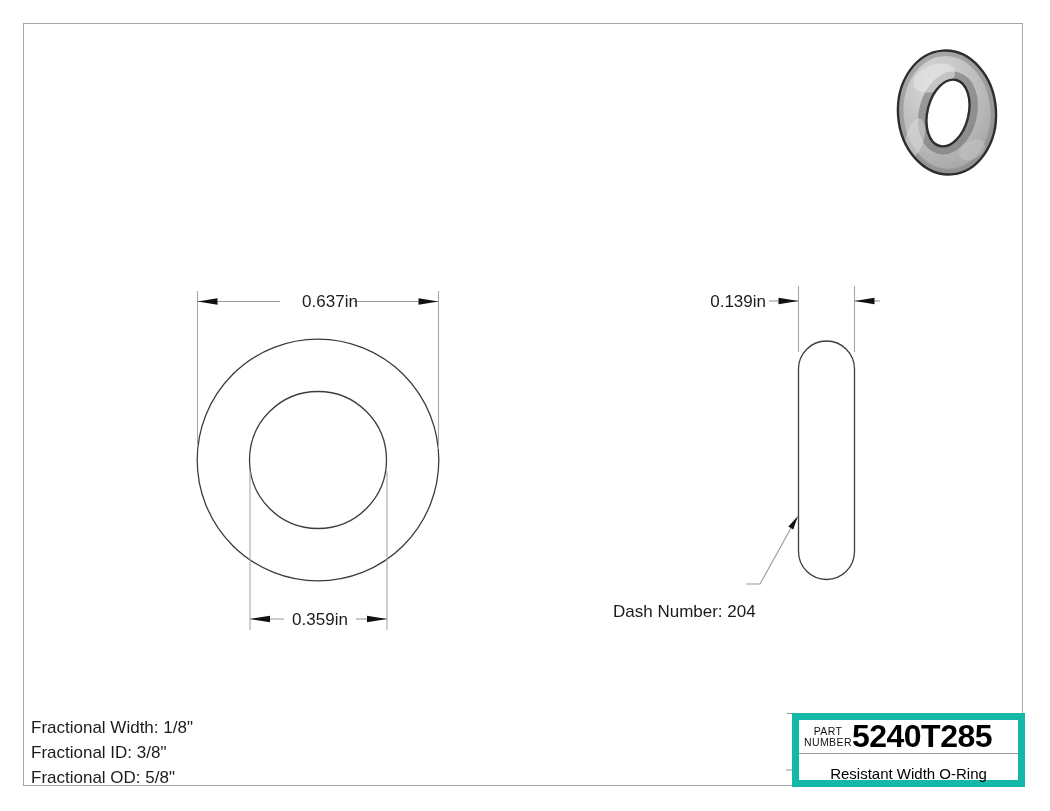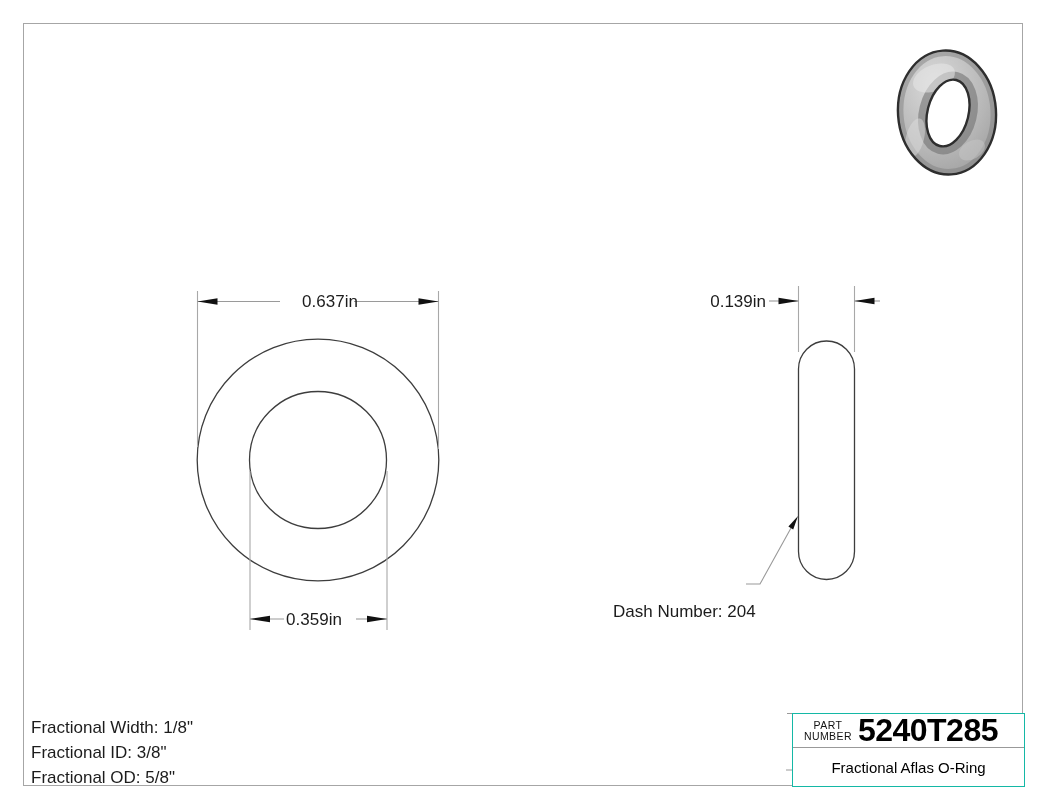--- a/index.html
+++ b/index.html
@@ -36,21 +36,21 @@
     background:transparent;white-space:nowrap;
   }
   .label.center{justify-content:center;}
   .label.right{justify-content:flex-end;}
   .specs{
     position:absolute;left:31px;top:715px;
     font-size:17px;line-height:25px;
   }
   .titleblock{
     position:absolute;left:792px;top:713px;width:233px;height:74px;
-    border:1px solid #14b8a6;box-sizing:border-box;
+    border:7px solid #14b8a6;box-sizing:border-box;
     background:#fff;
   }
   .tb-row1{
     height:33px;border-bottom:1px solid #999;
     display:flex;align-items:center;
   }
   .tb-partlabel{
     width:62px;margin-left:5px;
     font-size:10.5px;line-height:11px;letter-spacing:.4px;
     text-align:center;color:#111;
@@ -137,36 +137,36 @@
   </g>
 
   <g>
     <line class="tick" x1="787" y1="713.5" x2="792" y2="713.5"></line>
     <line class="tick" x1="786" y1="770" x2="792" y2="770"></line>
   </g>
 </svg>
 
 <div class="label center" style="left:280px;top:292px;width:100px;height:19px;">0.637in</div>
 
-<div class="label center" style="left:264px;top:610px;width:100px;height:19px;text-align:right;">0.359in</div>
+<div class="label center" style="left:270px;top:610px;width:100px;height:19px;text-align:right;">0.359in</div>
 
 <div class="label right" style="left:666px;top:292px;width:100px;height:19px;">0.139in</div>
 
 <div class="label" style="left:613px;top:602px;width:150px;height:19px;">Dash Number: 204</div>
 
 <div class="specs">
   <div>Fractional Width: 1/8"</div>
   <div>Fractional ID: 3/8"</div>
   <div>Fractional OD: 5/8"</div>
 </div>
 
 <div class="titleblock">
   <div class="tb-row1">
     <div class="tb-partlabel">
       <div>PART</div>
       <div>NUMBER</div>
     </div>
     <div class="tb-partnumber">5240T285</div>
   </div>
   <div class="tb-desc">
-    <div>Fractional Aflas O-Ring</div>
+    <div>Resistant Width O-Ring</div>
   </div>
 </div>
 
 </body></html>

